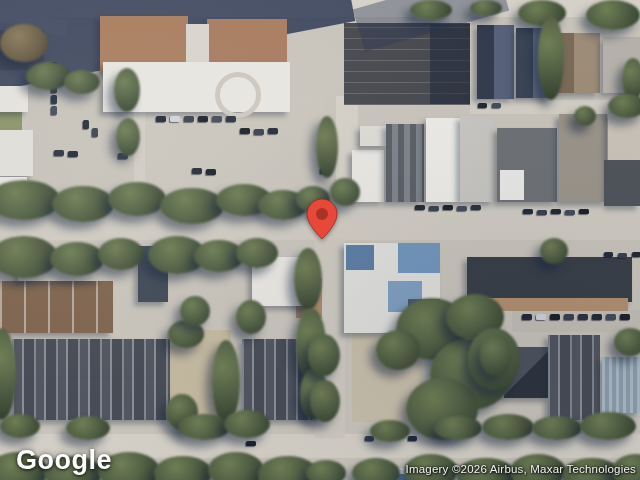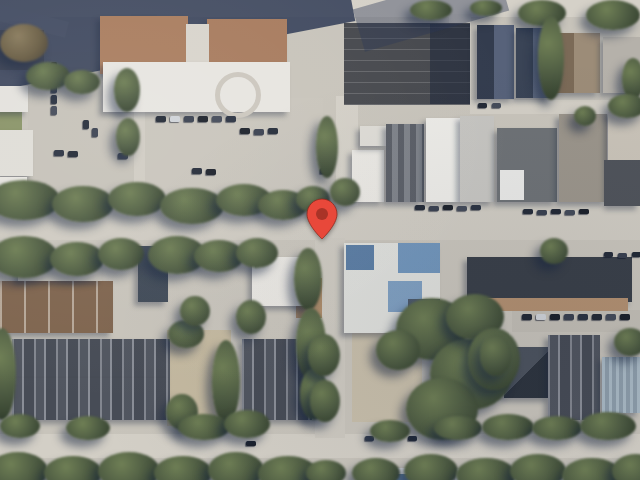--- a/index.html
+++ b/index.html
@@ -229,14 +229,16 @@
 
   <div class="texture"></div>
 
   <div class="pin">
     <svg width="32" height="42" viewBox="0 0 32 42">
       <path d="M16 1C7.7 1 1 7.7 1 16.2 1 27 16 41 16 41s15-14 15-24.8C31 7.7 24.3 1 16 1z" fill="#E8483A"></path>
       <circle cx="16" cy="16" r="6" fill="#A93327"></circle>
     </svg>
   </div>
 
-
+  <div class="google-logo">Google</div>
+
+  <div class="attribution">Imagery ©2026 Airbus, Maxar Technologies</div>
 </div>
 
 </body></html>

